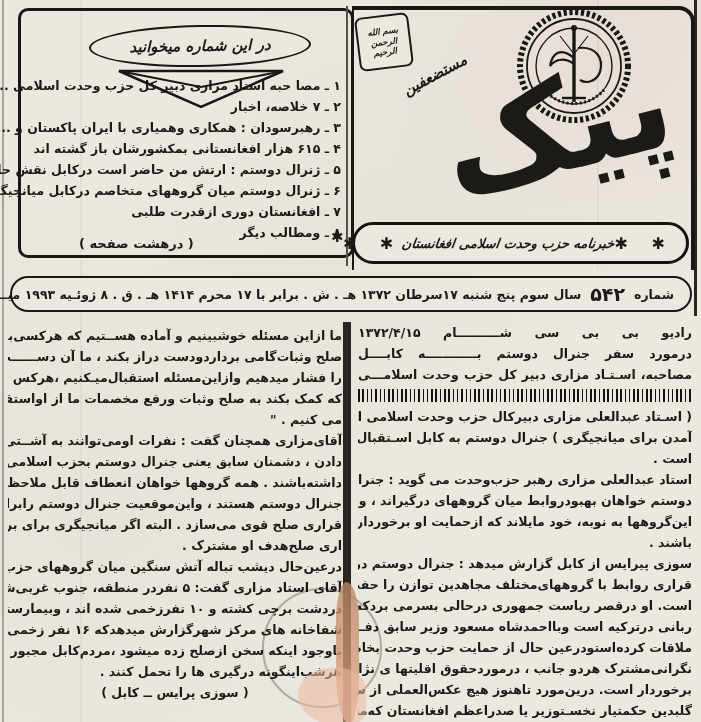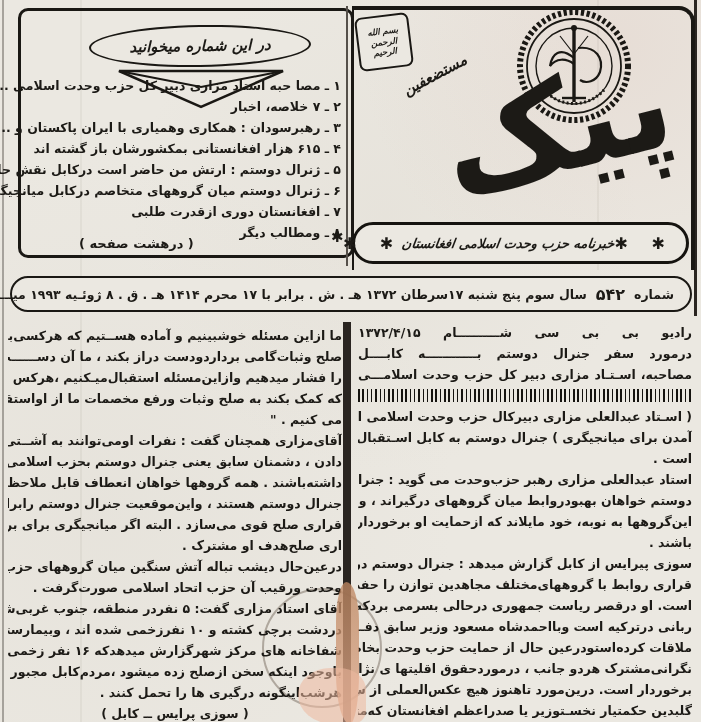--- a/index.html
+++ b/index.html
@@ -41,21 +41,21 @@
   #masthead-band{position:absolute;left:352px;top:222px;width:337px;height:42px;
     border:3px solid #15130f;border-radius:21px;display:flex;align-items:center;
     justify-content:space-between;padding:0 12px;box-sizing:border-box;background:#ebe8e1;}
   .stars{font-size:16px;letter-spacing:9px;font-weight:bold;white-space:nowrap;}
   #band-text{font-size:13px;font-weight:bold;font-style:italic;transform:skewX(-8deg);white-space:nowrap;}
   #corner-star{position:absolute;left:331px;top:228px;font-size:15px;font-weight:bold;}
   
   #date-bar{position:absolute;left:10px;top:276px;width:682px;height:36px;box-sizing:border-box;
     border:2.5px solid #1a1814;border-radius:18px;display:flex;align-items:center;
     padding:0 16px;gap:9px;font-size:12.5px;font-weight:bold;white-space:nowrap;background:#ebe8e1;}
-  #issue-number{font-size:16px;}
+  #issue-number{font-size:19px;}
   
   .bodycol{position:absolute;width:334px;font-size:12.5px;font-weight:bold;}
   #col-right{left:358px;top:322px;}
   #col-left{left:8px;top:325px;}
   .bline{height:21px;line-height:21px;white-space:nowrap;overflow:hidden;}
   .bline.s-j{text-align:justify;text-align-last:justify;}
   .bline.s-r{text-align:right;}
   .bline.s-c{text-align:center;}
   .bline.s-rule{background:repeating-linear-gradient(90deg,#15130f 0 1.5px,transparent 1.5px 4.3px);
     height:13px;margin:4px 0;}
@@ -166,21 +166,20 @@
       <div class="bline s-j"><span>را فشار میدهیم وازاین‌مسئله  استقبال‌میـکنیم ،هرکس باشـد</span></div>
       <div class="bline s-j"><span>که کمک بکند به صلح وثبات ورفع مخصمات ما از اواستقبال</span></div>
       <div class="bline s-r"><span>می کنیم . "</span></div>
       <div class="bline s-j"><span>آقای‌مزاری همچنان گفت : نفرات اومی‌توانند  به آشــتی</span></div>
       <div class="bline s-j"><span>دادن ، دشمنان سابق یعنی جنرال دوستم بحزب اسلامی نقـــش</span></div>
       <div class="bline s-j"><span>داشته‌باشند . همه گروهها خواهان انعطاف قابل ملاحظه‌ا ی</span></div>
       <div class="bline s-j"><span>جنرال دوستم هستند ، واین‌موقعیت جنرال دوستم رابرای بــر</span></div>
       <div class="bline s-j"><span>قراری صلح قوی می‌سازد . البته اگر میانجیگری برای برقــر</span></div>
       <div class="bline s-r"><span>اری صلح‌هدف او مشترک .</span></div>
       <div class="bline s-j"><span>درعین‌حال دیشب تباله   آتش سنگین میان گروههای حزب</span></div>
-      <div class="bline s-r"><span>وحدت ورقیب آن حزب اتحاد اسلامی صورت‌گرفت .</span></div>
       <div class="bline s-j"><span>آقای استاد مزاری گفت: ۵ نفردر منطقه، جنوب غربی‌شهر</span></div>
       <div class="bline s-j"><span>دردشت برچی کشته و ۱۰ نفرزخمی شده اند ، وبیمارستانهایا</span></div>
       <div class="bline s-j"><span>شفاخانه های مرکز شهرگزارش میدهدکه ۱۶ نفر زخمی شده‌اند</span></div>
       <div class="bline s-j"><span>باوجود اینکه سخن ازصلح زده میشود ،مردم‌کابل مجبور ند ،</span></div>
       <div class="bline s-r"><span>هرشب‌اینگونه درگیری ها را تحمل کنند .</span></div>
       <div class="bline s-c"><span>( سوزی پرایس ــ کابل )</span></div>
     </div>
 
   <div id="stamp-circle"></div>
   <div id="finger-blob"></div>

